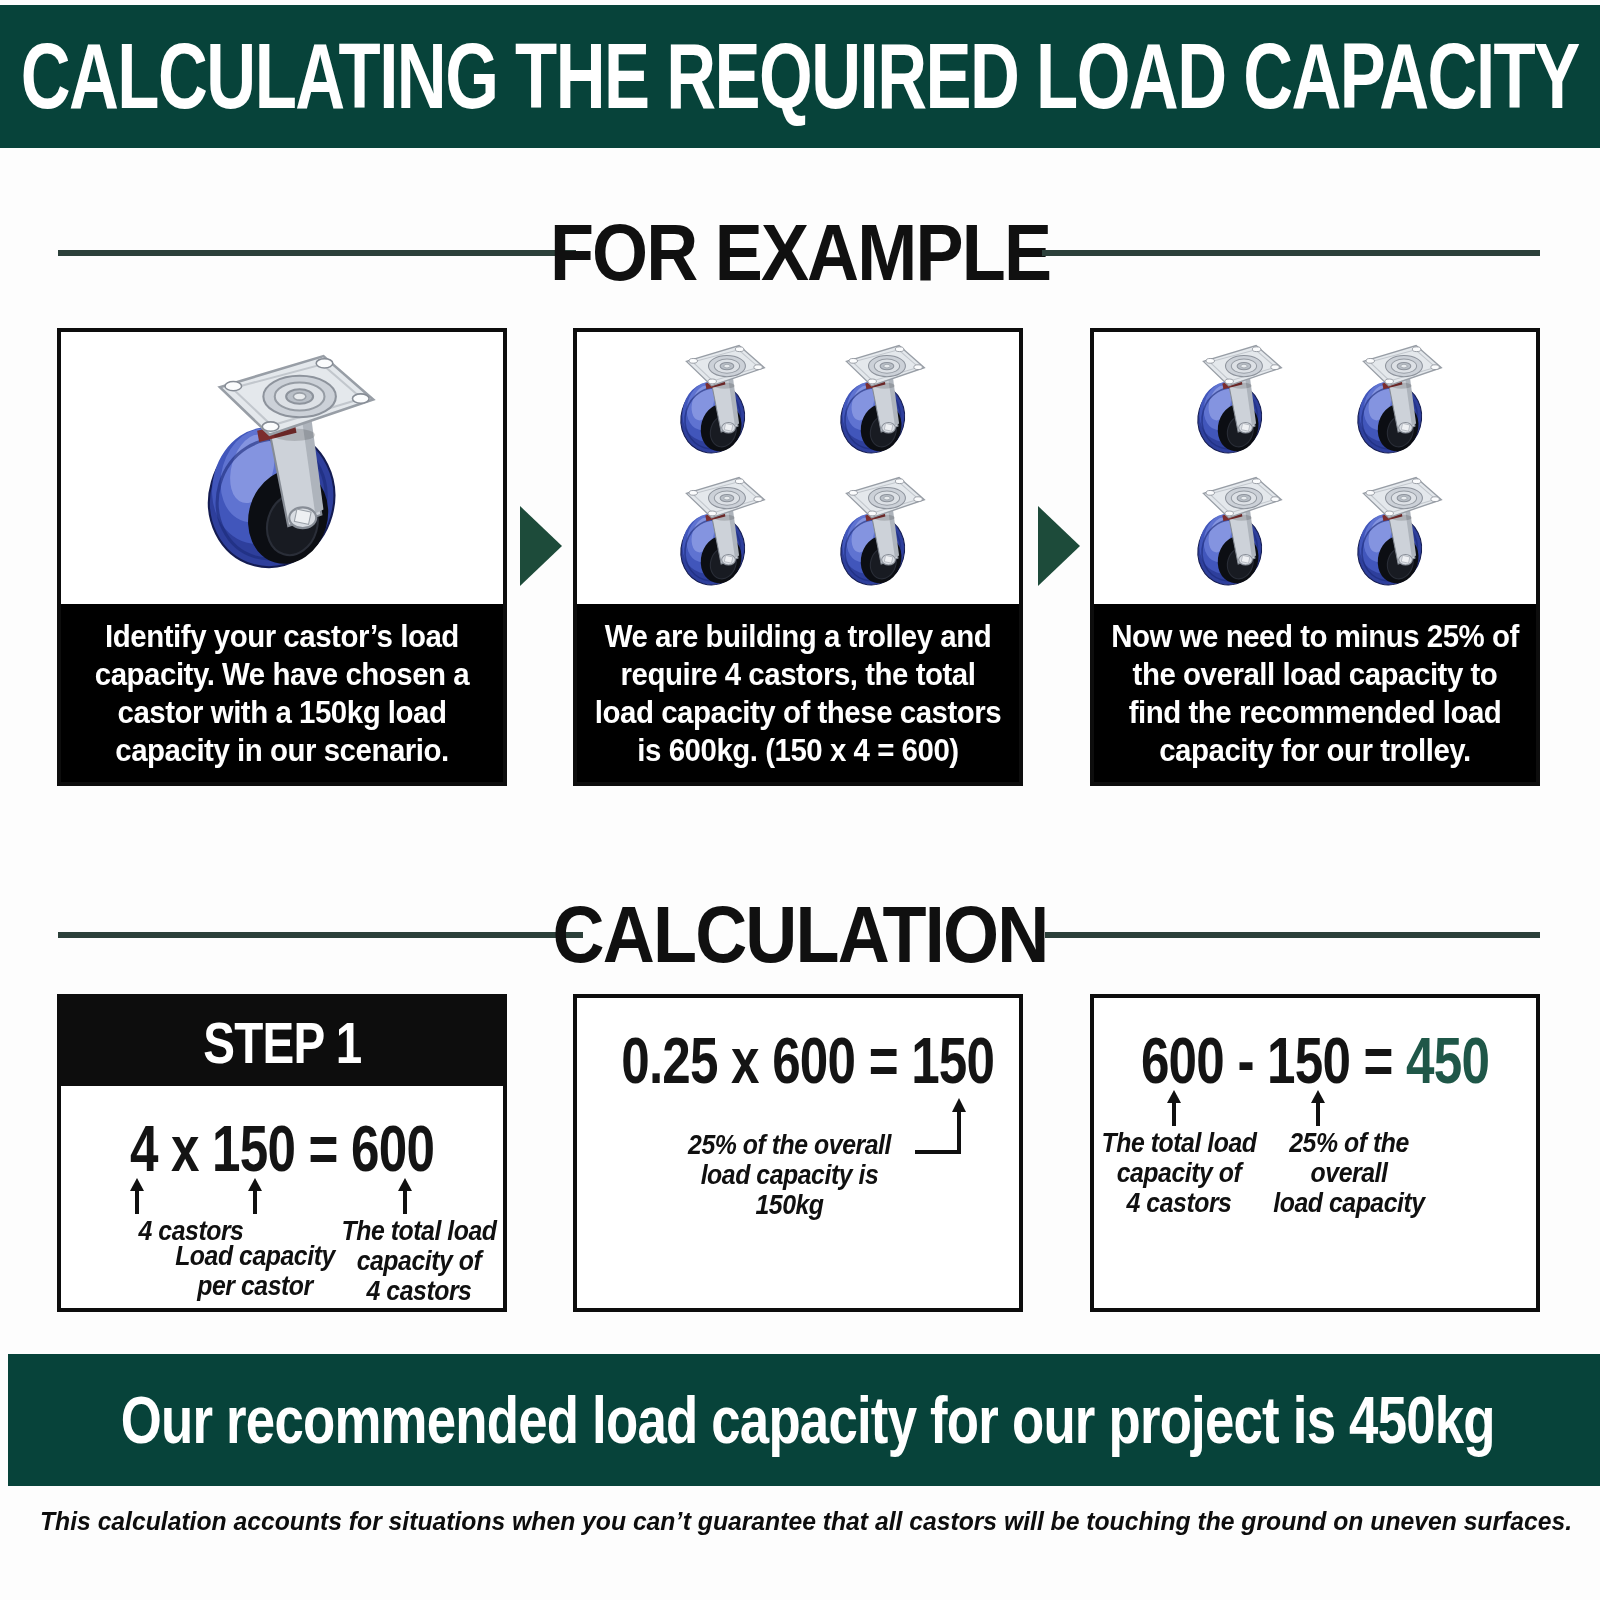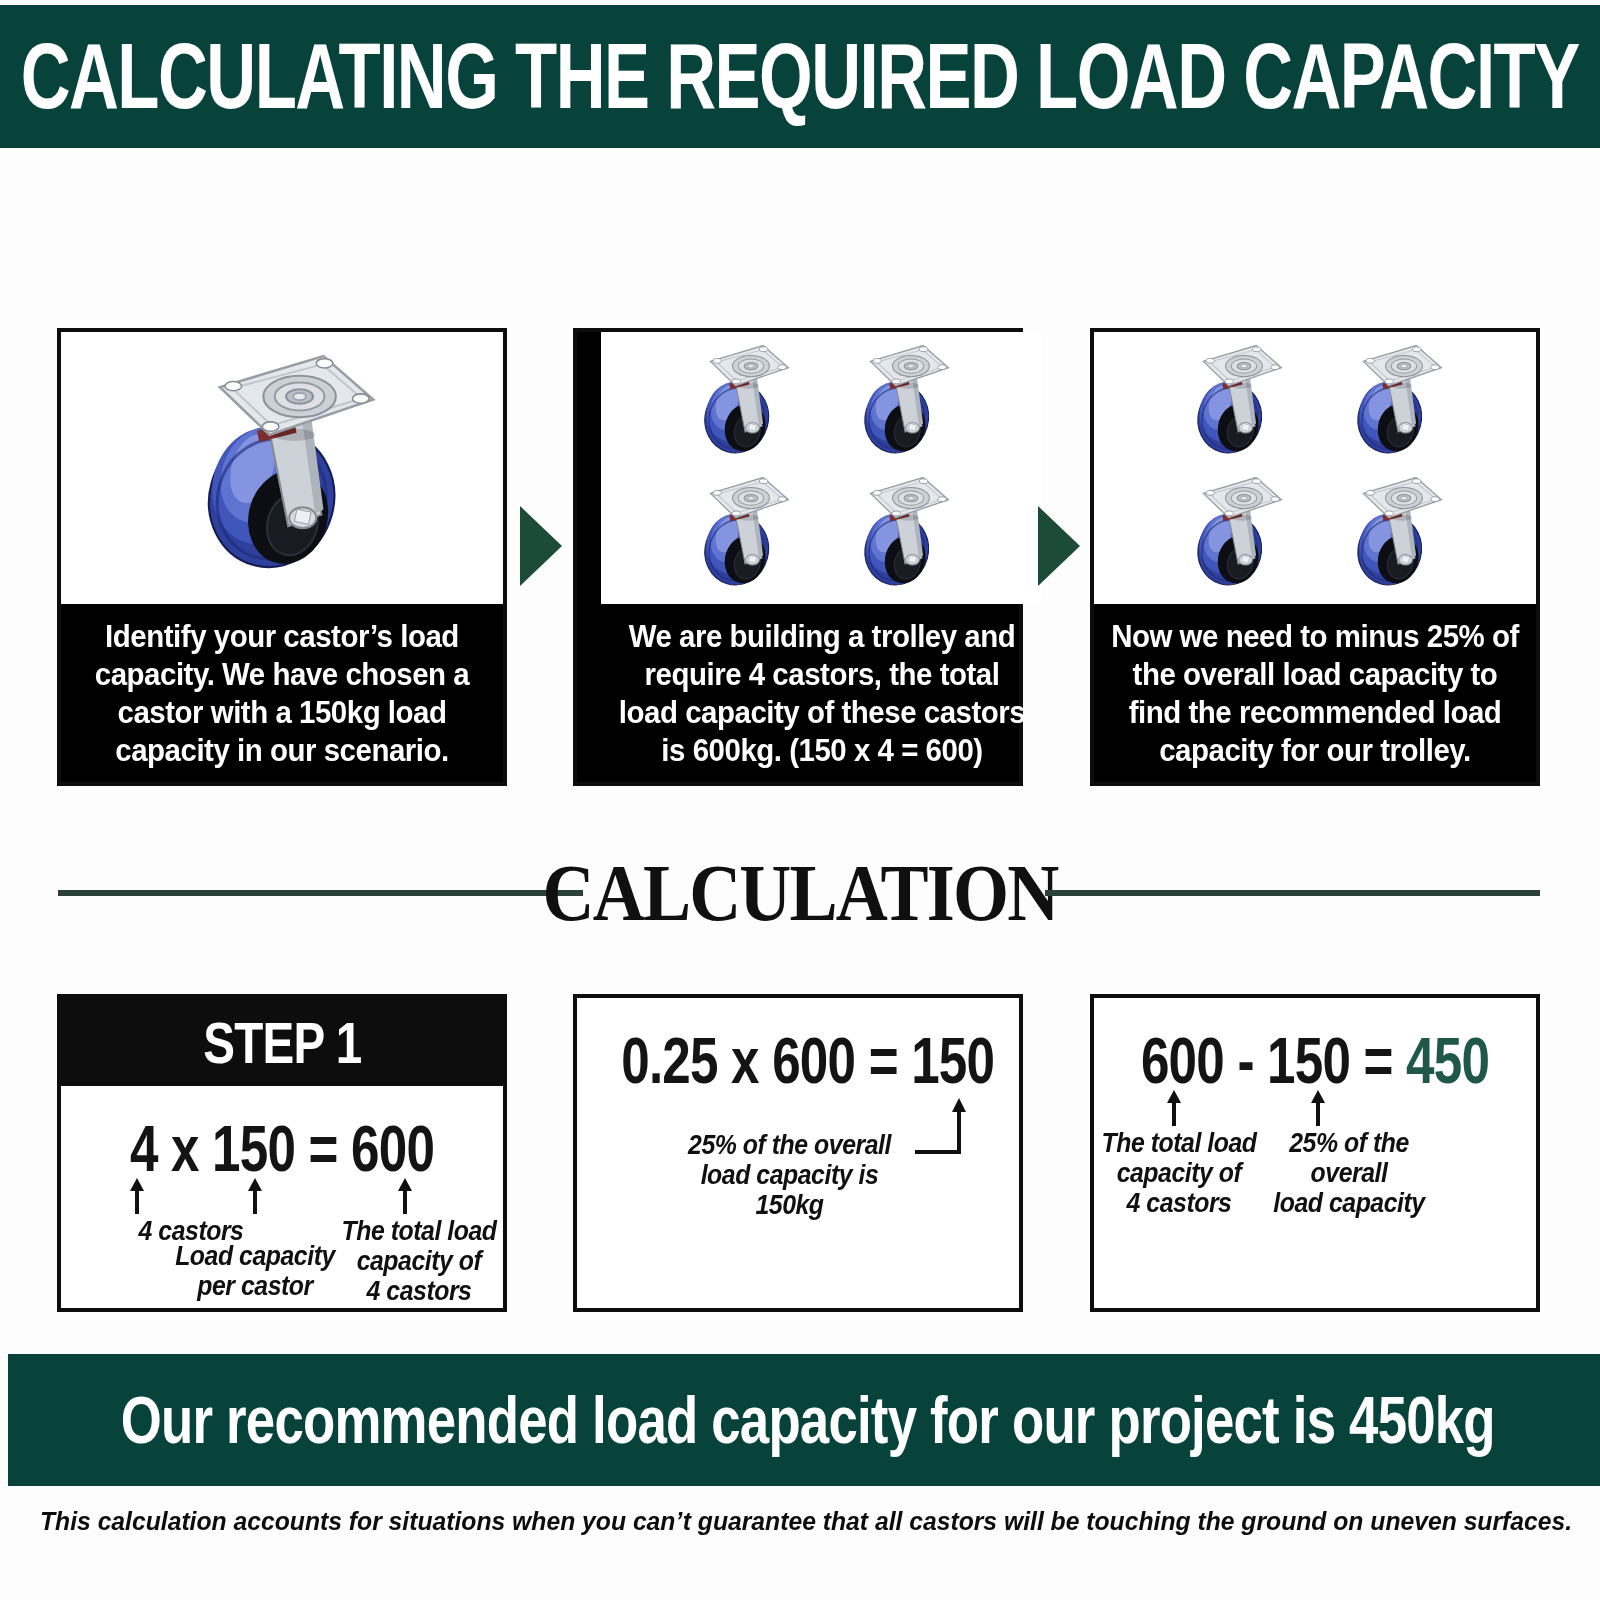--- a/index.html
+++ b/index.html
@@ -11,33 +11,33 @@
   .banner { position:absolute; left:0; width:1600px; background:#07433a; display:flex; align-items:center; justify-content:center; }
   #top-banner { top:5px; height:143px; }
   #bottom-banner { top:1354px; height:132px;margin-left:8px; }
   .banner-text { color:#ffffff; font-weight:bold; white-space:nowrap; }
   #top-banner .banner-text { font-size:92px; transform:scaleX(0.75); letter-spacing:-2px; }
   #bottom-banner .banner-text { font-size:66px; transform:scaleX(0.80); letter-spacing:-1px; }
 
   
   .section-heading { position:absolute; left:0; width:1600px; height:96px; }
   #for-example { top:205px; }
-  #calculation { top:845px;font-family:Liberation Serif, serif; }
+  #calculation { top:887px; }
   .heading-text { position:absolute; left:0; width:100%; text-align:center; line-height:96px;
                   font-weight:bold; font-size:80px; color:#101010; letter-spacing:-2px;
                   transform:scaleX(0.9); white-space:nowrap; }
   .rule { position:absolute; top:45px; height:6px; background:#2c403a; }
   #for-example .rule.left  { left:58px;  width:518px; }
   #for-example .rule.right { left:1042px; width:498px; }
   #calculation .rule.left  { left:58px;  width:525px; }
   #calculation .rule.right { left:1045px; width:495px; }
 
   
   .panel { position:absolute; top:328px; width:450px; height:458px; border:4px solid #0d0d0d; background:#000; }
-  #panel-1 { left:57px; } #panel-2 { left:573px;padding-left:24px; } #panel-3 { left:1090px; }
+  #panel-1 { left:57px; } #panel-2 { left:573px; } #panel-3 { left:1090px; }
   .panel-image { width:442px; height:272px; background:#ffffff; display:flex; align-items:center; justify-content:center; overflow:hidden; }
   .castor-lg { width:228px; height:250px; }
   .castor-grid { display:grid; grid-template-columns:repeat(2,150px); grid-template-rows:repeat(2,130px);
                  justify-content:center; align-content:center; column-gap:10px; row-gap:2px; width:442px; height:272px; }
   .castor-grid .cell { display:flex; align-items:center; justify-content:center; }
   .castor-sm { width:116px; height:127px; }
   .panel-caption { width:442px; height:178px; color:#ffffff; font-weight:bold; font-size:31px; line-height:38px;
                    text-align:center; white-space:pre-line; padding-top:14px; letter-spacing:-0.5px;
                    transform:scaleX(0.95); }
 
@@ -118,20 +118,25 @@
     </symbol>
   </defs>
 </svg>
 
 <div id="page">
 
   <header class="banner" id="top-banner">
     <span class="banner-text">CALCULATING THE REQUIRED LOAD CAPACITY</span>
   </header>
 
+  <div class="section-heading" id="for-example">
+    <span class="rule left"></span>
+    <span class="heading-text">FOR EXAMPLE</span>
+    <span class="rule right"></span>
+  </div>
 
   <figure class="panel" id="panel-1">
     <div class="panel-image">
       <svg class="castor-lg">
           <use href="#castor" xlink:href="#castor"></use>
         </svg>
     </div>
     <figcaption class="panel-caption">Identify your castor’s load
 capacity. We have chosen a
 castor with a 150kg load

